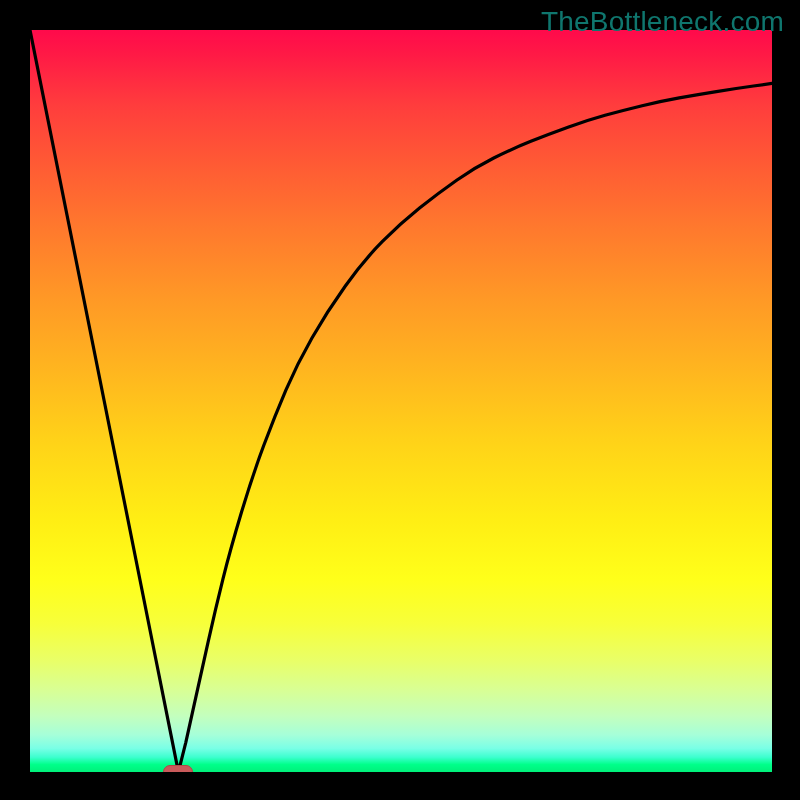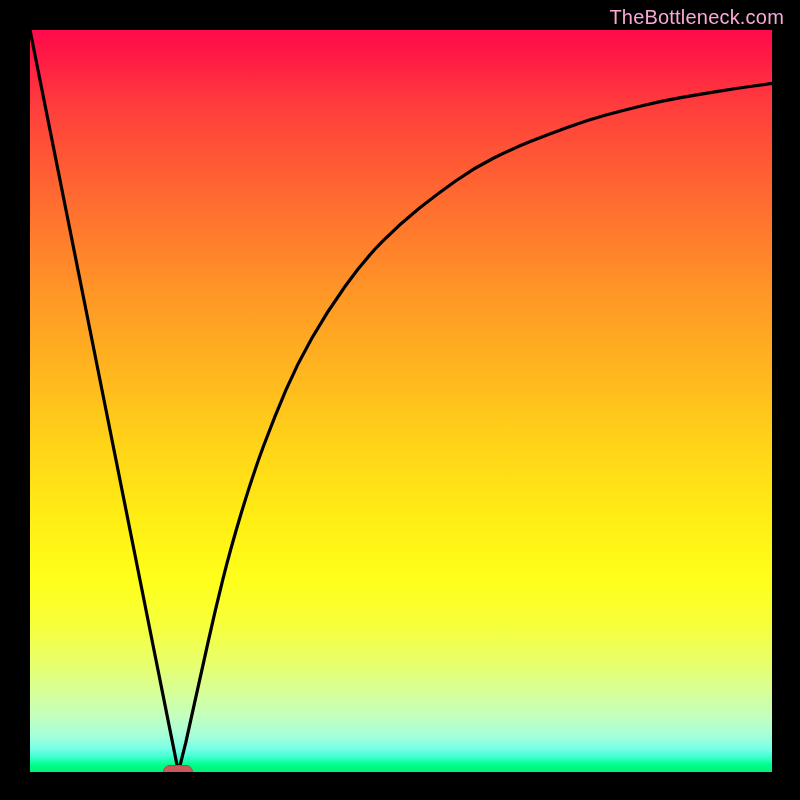--- a/index.html
+++ b/index.html
@@ -52,22 +52,22 @@
       #7affe6 96.8%,
       #3dffcf 98%,
       #00ff8a 99%,
       #00f07a 100%
     );
   }
   .watermark {
     position: absolute;
     top: 6px;
     right: 16px;
-    color: #f9a8d4;
-    font-size: 20px;
+    color: #0f766e;
+    font-size: 28px;
     font-family: Arial, sans-serif;
     letter-spacing: 0.2px;
   }
   svg.curve {
     position: absolute;
     left: 0;
     top: 0;
     width: 100%;
     height: 100%;
     overflow: visible;

